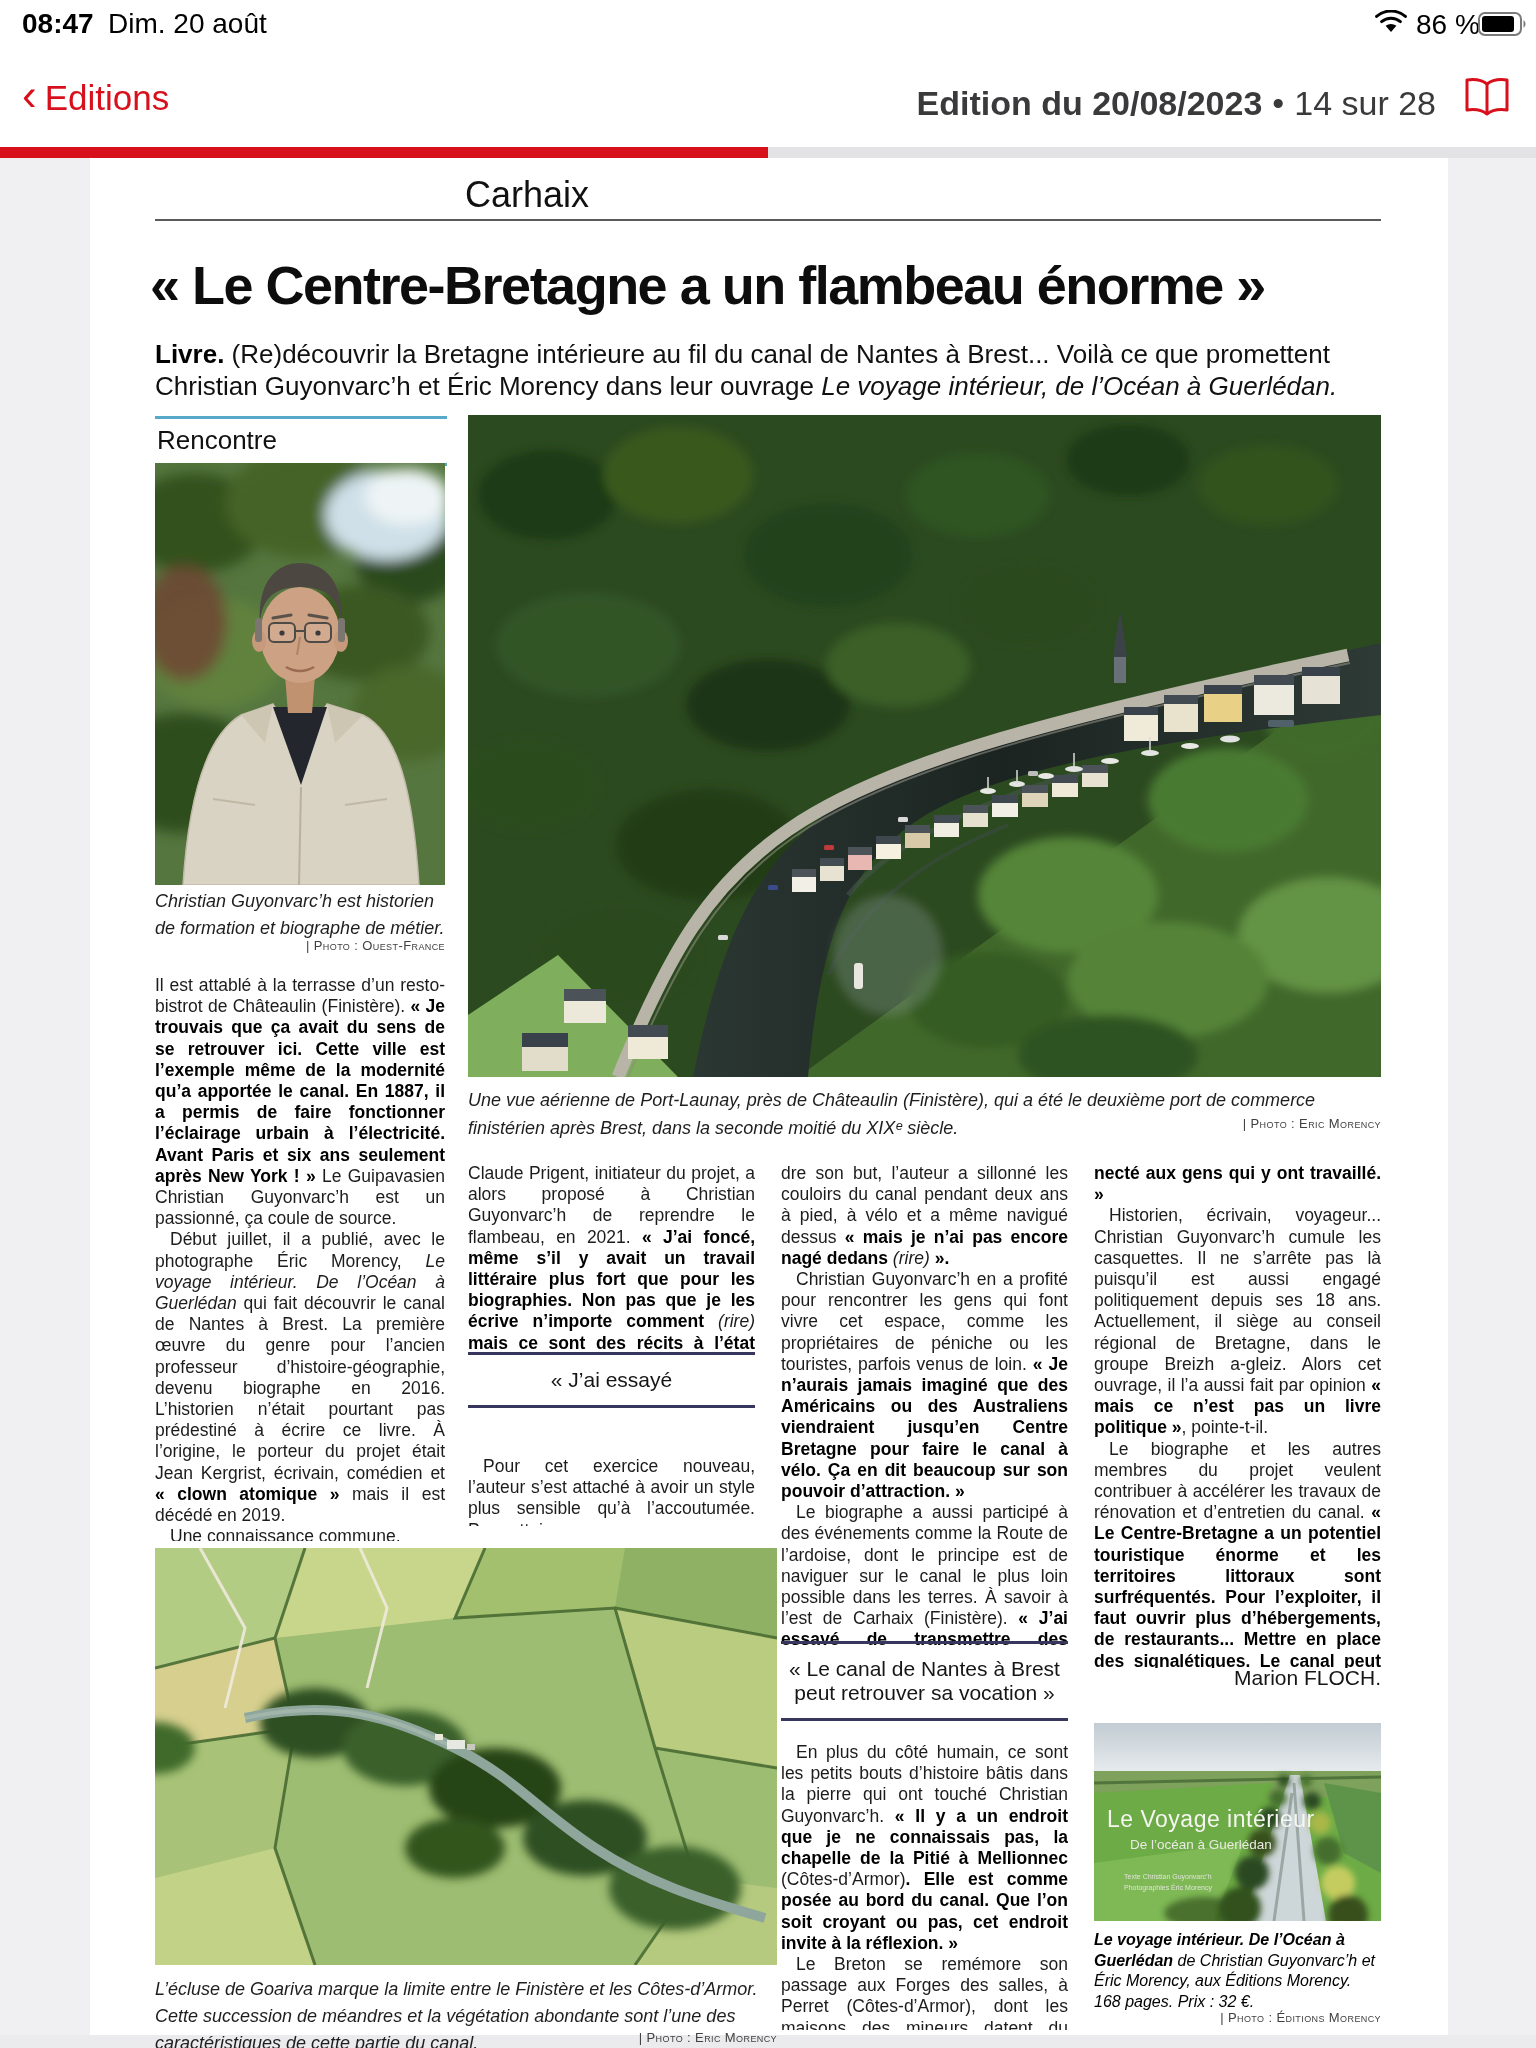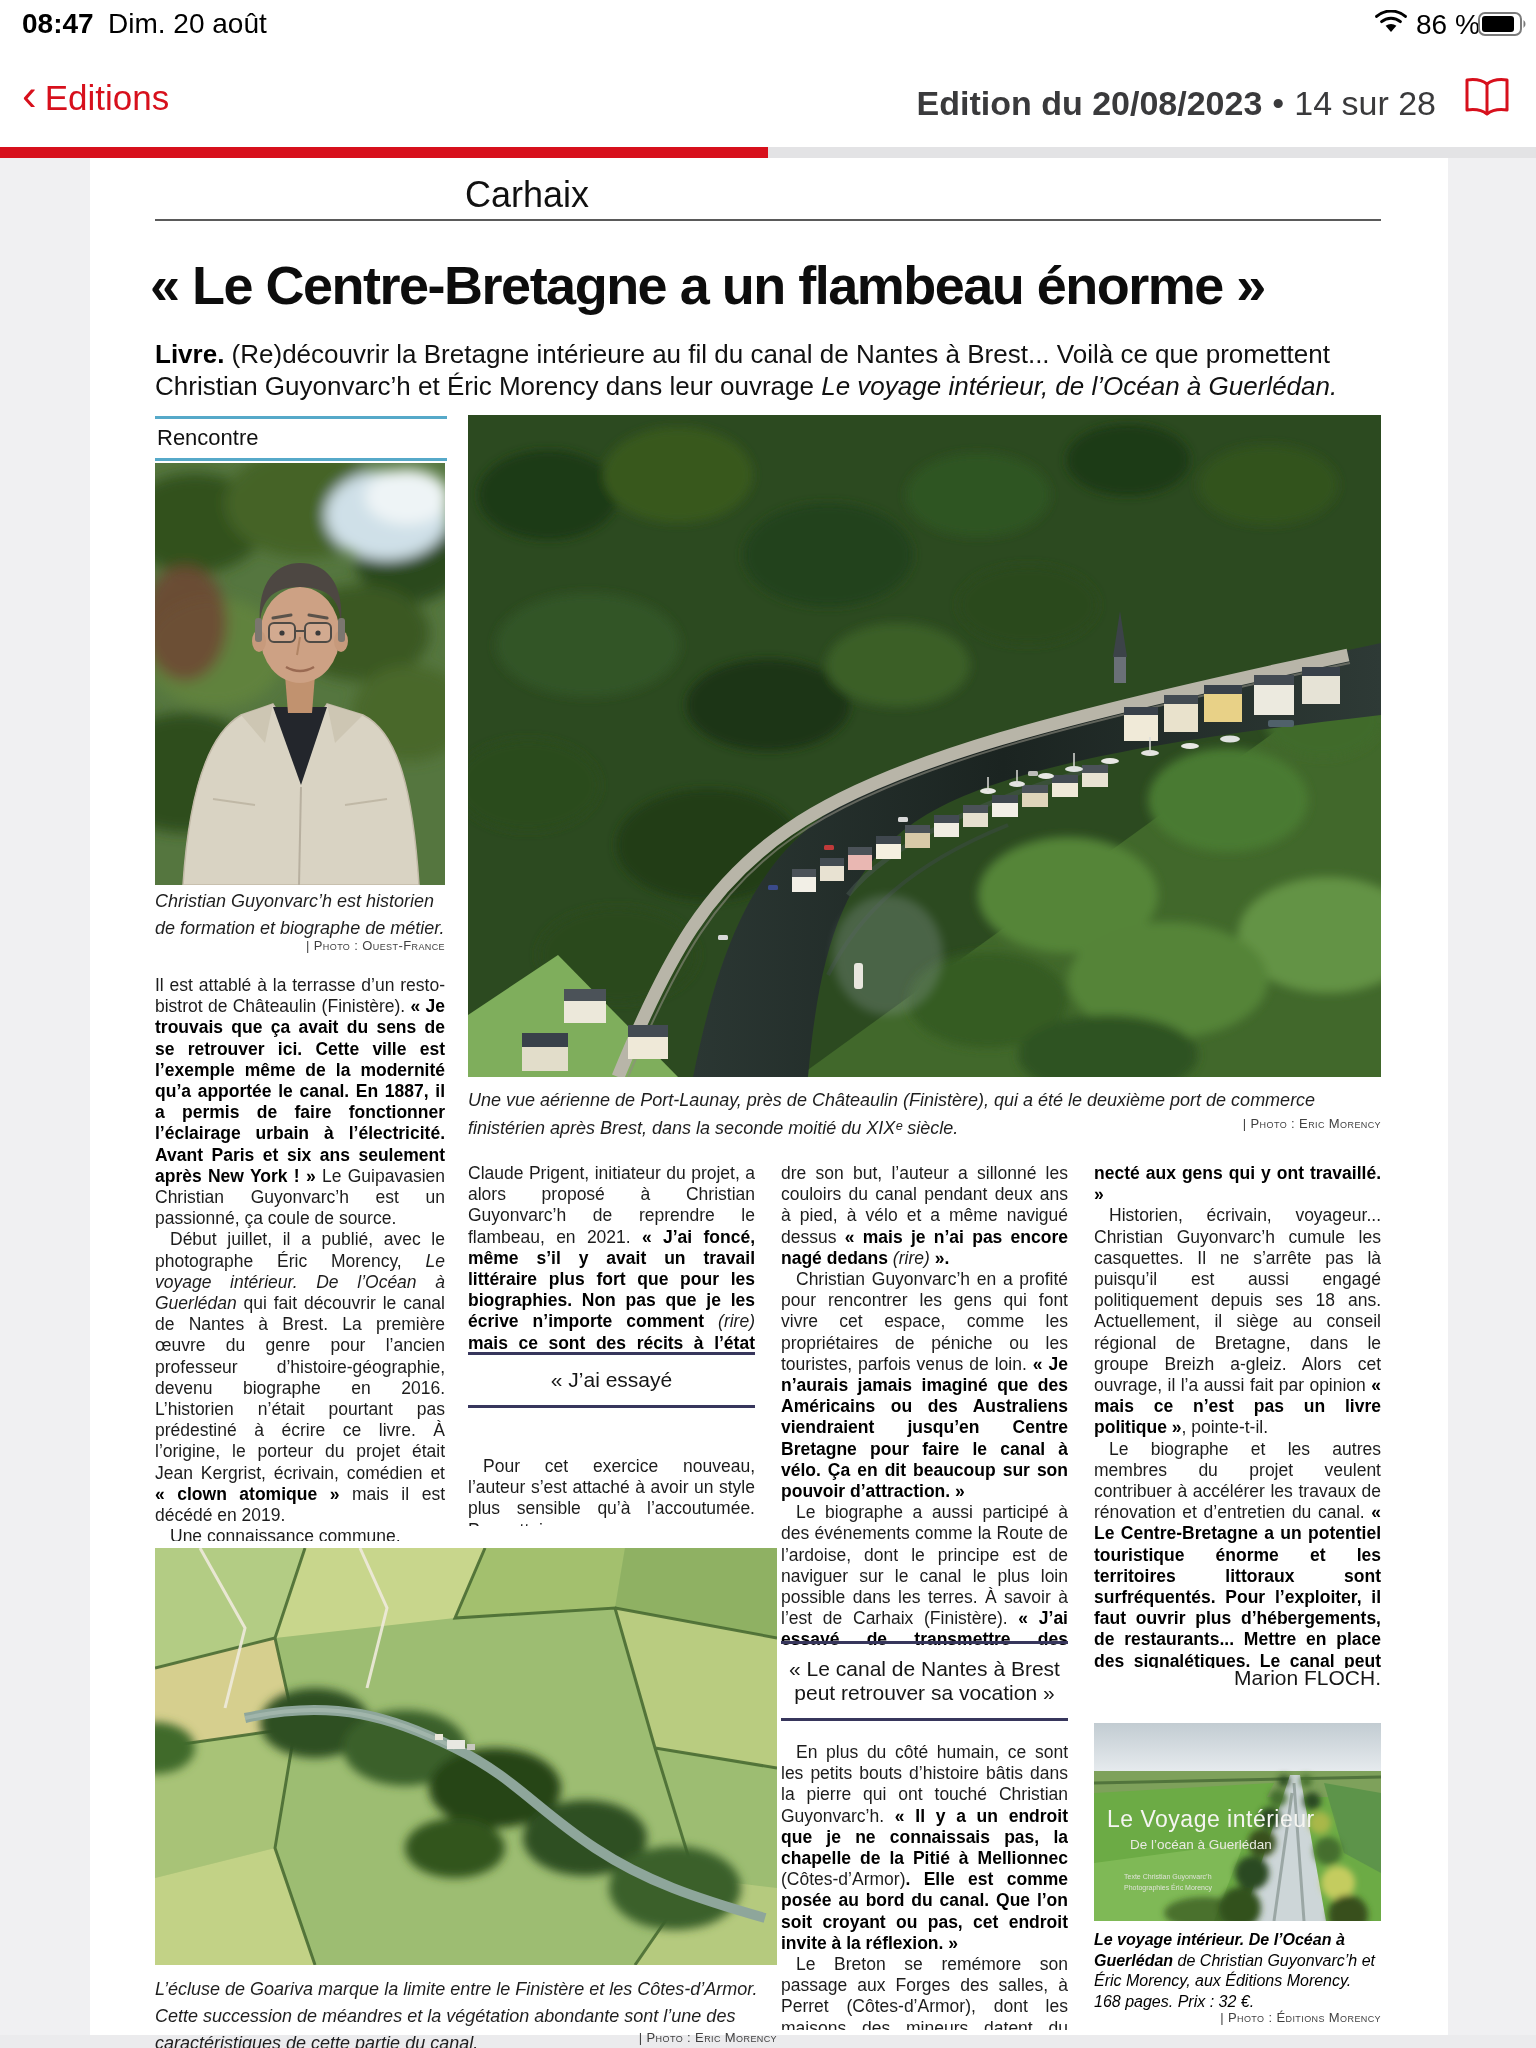--- a/index.html
+++ b/index.html
@@ -35,21 +35,21 @@
   .gutter-l{left:0;top:158px;width:90px;height:1890px;background:#f0f0f2;}
   .gutter-r{left:1448px;top:158px;width:88px;height:1890px;background:#f0f0f2;}
   .bottom-strip{left:0;top:2035px;width:1536px;height:13px;background:#ebebed;}
 
   
   .section-label{left:375px;top:16px;font-size:36px;color:#111;}
   .section-rule{left:65px;top:61px;width:1226px;height:2px;background:#5a5a5a;}
   .headline{left:60px;top:96px;width:1240px;font-size:54px;font-weight:700;letter-spacing:-1.5px;color:#0d0d0d;white-space:nowrap;}
   .standfirst{left:65px;top:180px;width:1195px;font-size:26px;line-height:32px;color:#111;}
 
-  .kicker{left:65px;top:258px;width:290px;border-top:3px solid #56a9c9;border-bottom:3px solid #56a9c9;padding:6px 0 7px 2px;font-size:22px;color:#111;}
+  .kicker{left:65px;top:258px;width:290px;border-top:3px solid #56a9c9;border-bottom:3px solid #56a9c9;padding:6px 0 7px 2px;font-size:26px;color:#111;}
 
   
   .fig{overflow:hidden;background:#d8d8d0;}
   .fig svg{display:block;}
   .portrait-fig{left:65px;top:305px;width:290px;height:422px;}
   .main-fig{left:378px;top:257px;width:913px;height:662px;}
   .goariva-fig{left:65px;top:1390px;width:622px;height:417px;}
   .book-fig{left:1004px;top:1565px;width:287px;height:198px;}
 
   .caption{font-style:italic;color:#1e1e1e;font-size:18px;line-height:27px;}

